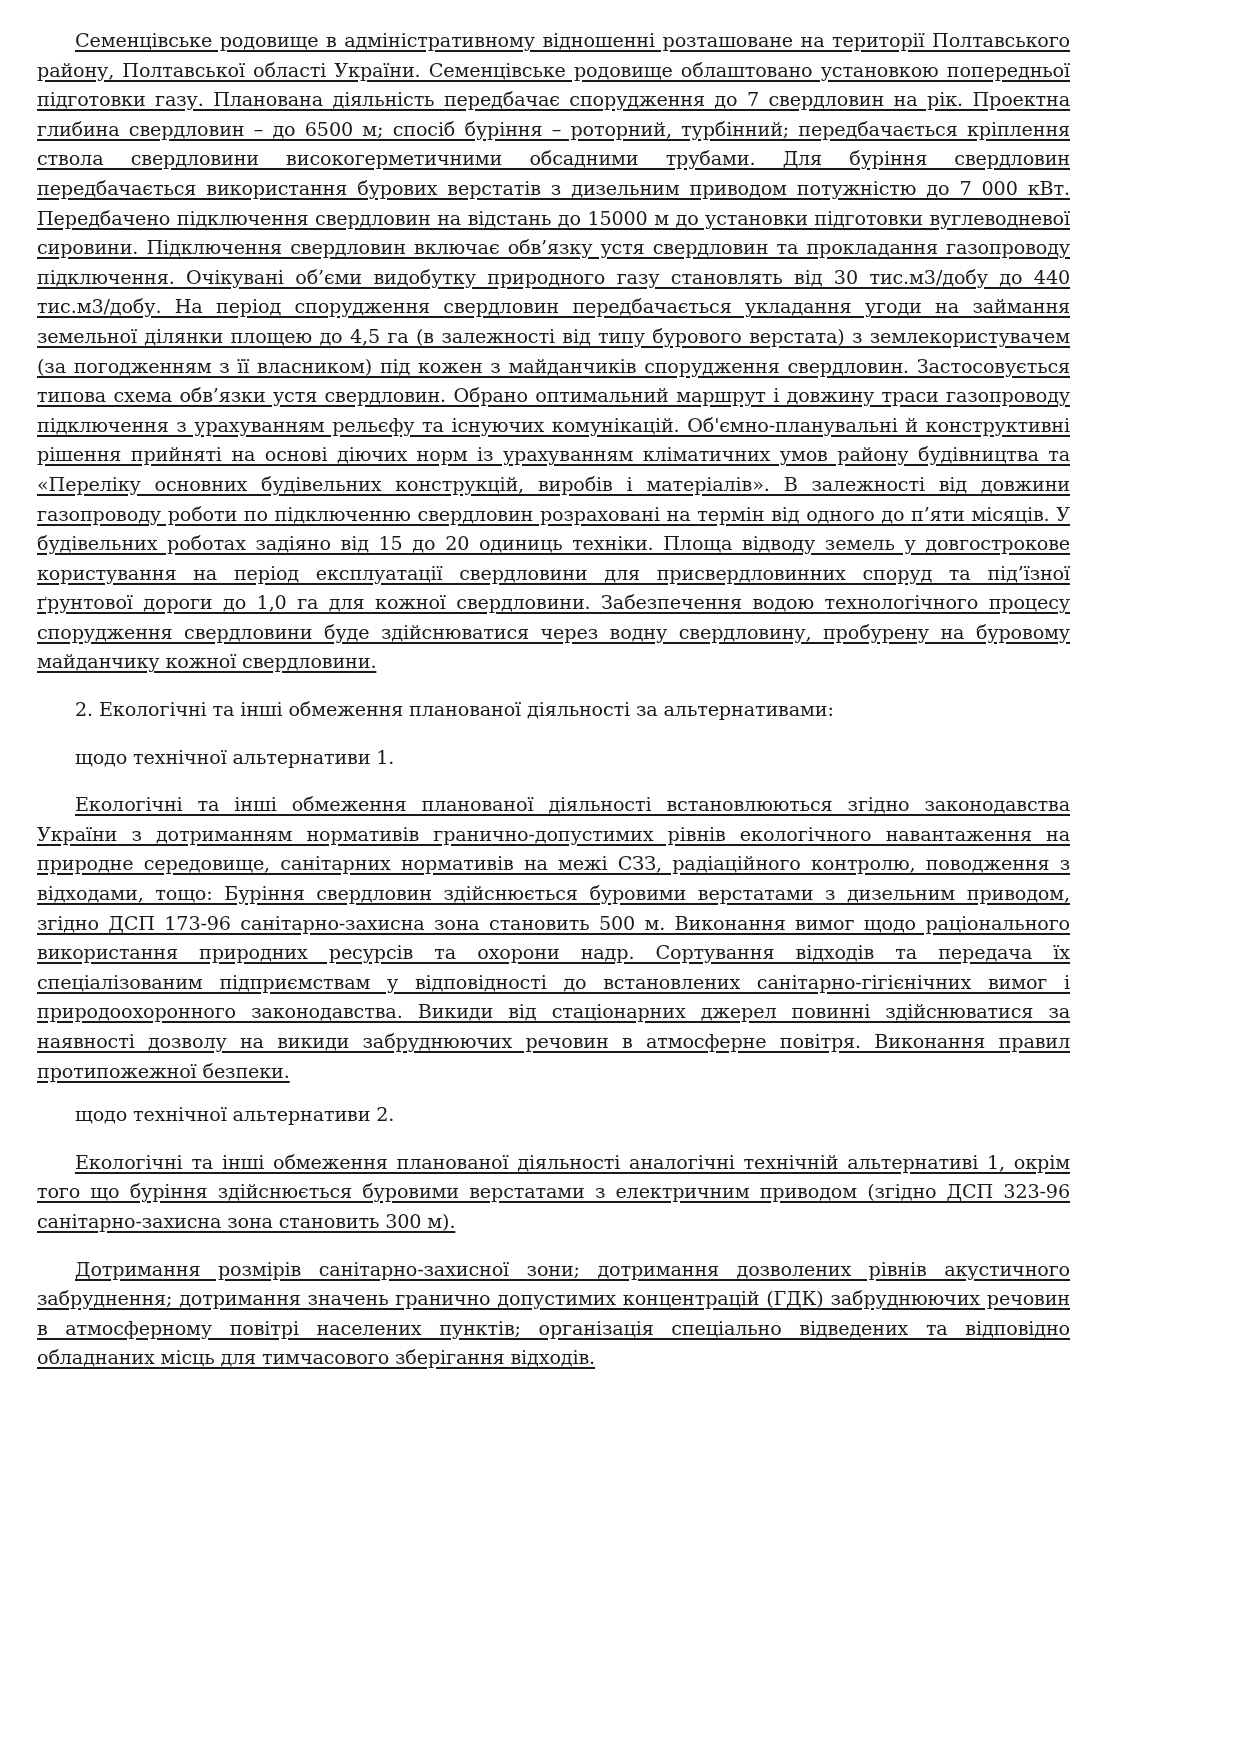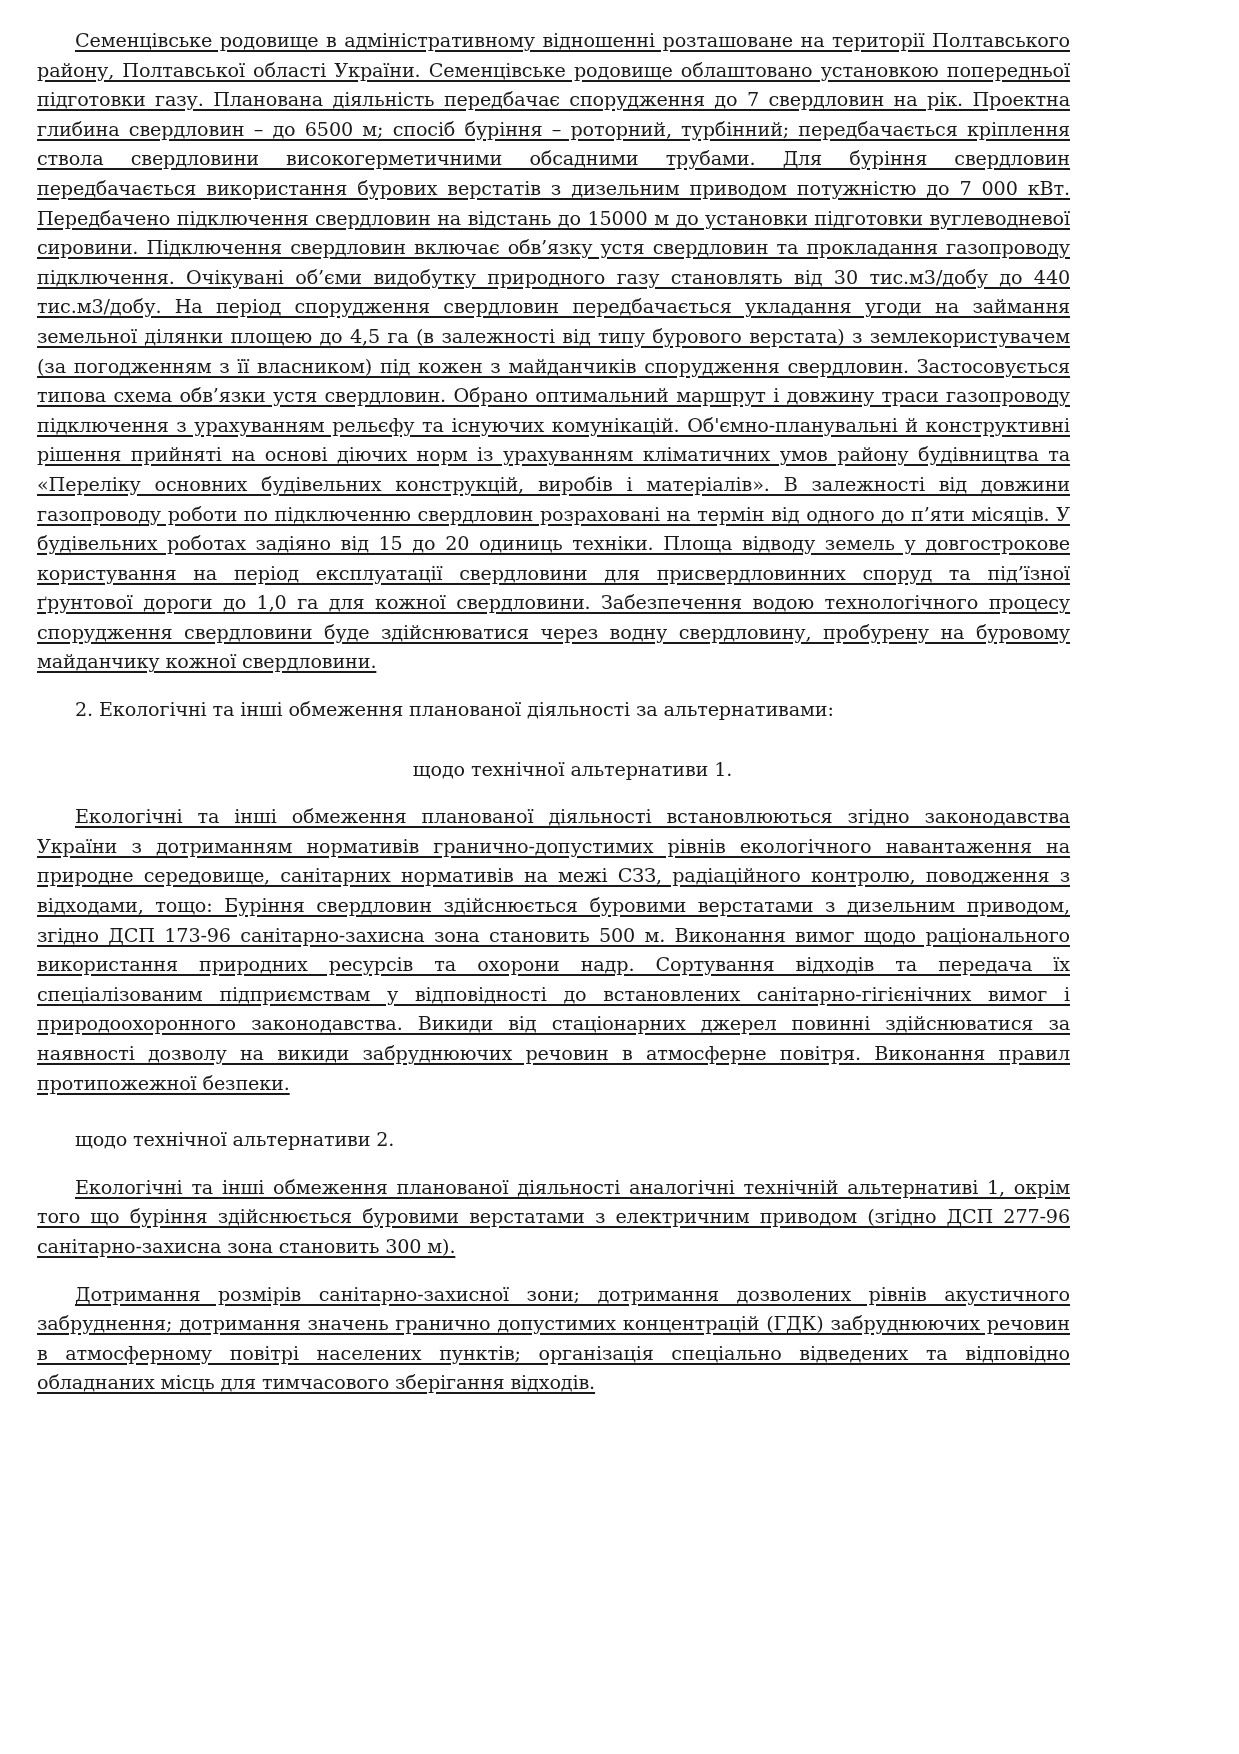--- a/index.html
+++ b/index.html
@@ -33,24 +33,24 @@
     .para.plain { text-align: left; }
   </style>
 </head>
 <body>
 
 <div class="page">
   <p class="para underlined">Семенцівське родовище в адміністративному відношенні розташоване на території Полтавського району, Полтавської області України. Семенцівське родовище облаштовано установкою попередньої підготовки газу. Планована діяльність передбачає спорудження до 7 свердловин на рік. Проектна глибина свердловин – до 6500 м; спосіб буріння – роторний, турбінний; передбачається кріплення ствола свердловини високогерметичними обсадними трубами. Для буріння свердловин передбачається використання бурових верстатів з дизельним приводом потужністю до 7 000 кВт. Передбачено підключення свердловин на відстань до 15000 м до установки підготовки вуглеводневої сировини. Підключення свердловин включає обв’язку устя свердловин та прокладання газопроводу підключення. Очікувані об’єми видобутку природного газу становлять від 30 тис.м3/добу до 440 тис.м3/добу. На період спорудження свердловин передбачається укладання угоди на займання земельної ділянки площею до 4,5 га (в залежності від типу бурового верстата) з землекористувачем (за погодженням з її власником) під кожен з майданчиків спорудження свердловин. Застосовується типова схема обв’язки устя свердловин. Обрано оптимальний маршрут і довжину траси газопроводу підключення з урахуванням рельєфу та існуючих комунікацій. Об'ємно-планувальні й конструктивні рішення прийняті на основі діючих норм із урахуванням кліматичних умов району будівництва та «Переліку основних будівельних конструкцій, виробів і матеріалів». В залежності від довжини газопроводу роботи по підключенню свердловин розраховані на термін від одного до п’яти місяців. У будівельних роботах задіяно від 15 до 20 одиниць техніки. Площа відводу земель у довгострокове користування на період експлуатації свердловини для присвердловинних споруд та під’їзної ґрунтової дороги до 1,0 га для кожної свердловини. Забезпечення водою технологічного процесу спорудження свердловини буде здійснюватися через водну свердловину, пробурену на буровому майданчику кожної свердловини.</p>
 
   <p class="para plain" style="margin-top:18px;">2. Екологічні та інші обмеження планованої діяльності за альтернативами:</p>
 
-  <p class="para plain" style="margin-top:30px;text-align:center;">щодо технічної альтернативи 1.</p>
+  <p class="para plain" style="margin-top:18px;">щодо технічної альтернативи 1.</p>
 
   <p class="para underlined" style="margin-top:18px;">Екологічні та інші обмеження планованої діяльності встановлюються згідно законодавства України з дотриманням нормативів гранично-допустимих рівнів екологічного навантаження на природне середовище, санітарних нормативів на межі СЗЗ, радіаційного контролю, поводження з відходами, тощо: Буріння свердловин здійснюється буровими верстатами з дизельним приводом, згідно ДСП 173-96 санітарно-захисна зона становить 500 м. Виконання вимог щодо раціонального використання природних ресурсів та охорони надр. Сортування відходів та передача їх спеціалізованим підприємствам у відповідності до встановлених санітарно-гігієнічних вимог і природоохоронного законодавства. Викиди від стаціонарних джерел повинні здійснюватися за наявності дозволу на викиди забруднюючих речовин в атмосферне повітря. Виконання правил протипожежної безпеки.</p>
 
-  <p class="para plain" style="margin-top:27px;">щодо технічної альтернативи 2.</p>
+  <p class="para plain" style="margin-top:14px;">щодо технічної альтернативи 2.</p>
 
-  <p class="para underlined" style="margin-top:18px;">Екологічні та інші обмеження планованої діяльності аналогічні технічній альтернативі 1, окрім того що буріння здійснюється буровими верстатами з електричним приводом (згідно ДСП 277-96 санітарно-захисна зона становить 300 м).</p>
+  <p class="para underlined" style="margin-top:18px;">Екологічні та інші обмеження планованої діяльності аналогічні технічній альтернативі 1, окрім того що буріння здійснюється буровими верстатами з електричним приводом (згідно ДСП 323-96 санітарно-захисна зона становить 300 м).</p>
 
 
   <p class="para underlined" style="margin-top:18px;">Дотримання розмірів санітарно-захисної зони; дотримання дозволених рівнів акустичного забруднення; дотримання значень гранично допустимих концентрацій (ГДК) забруднюючих речовин в атмосферному повітрі населених пунктів; організація спеціально відведених та відповідно обладнаних місць для тимчасового зберігання відходів.</p>
 
 </div>
 
 </body></html>

